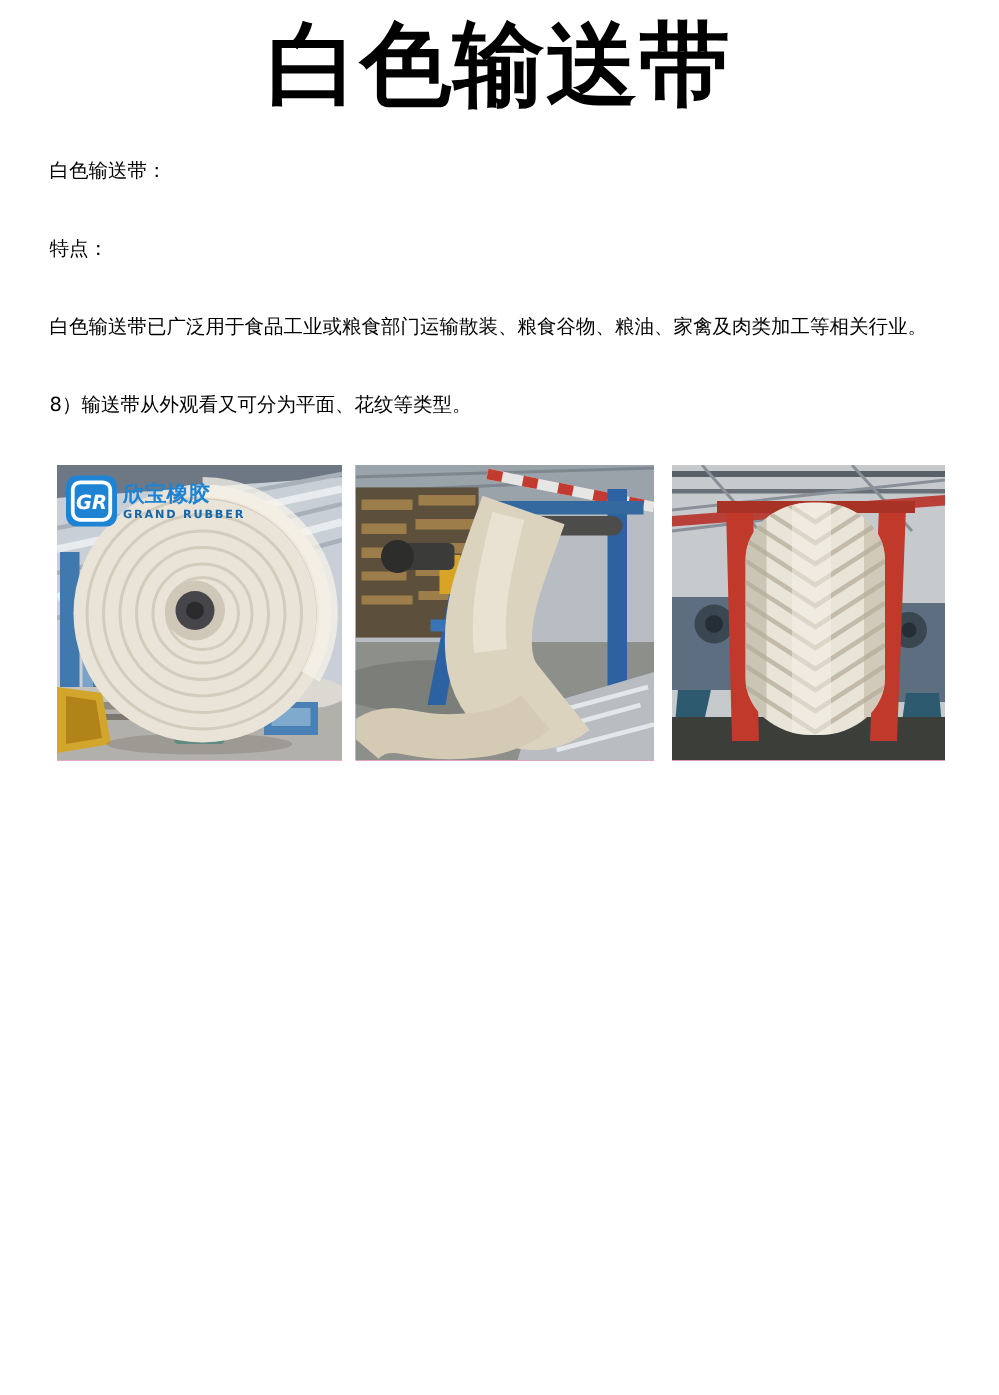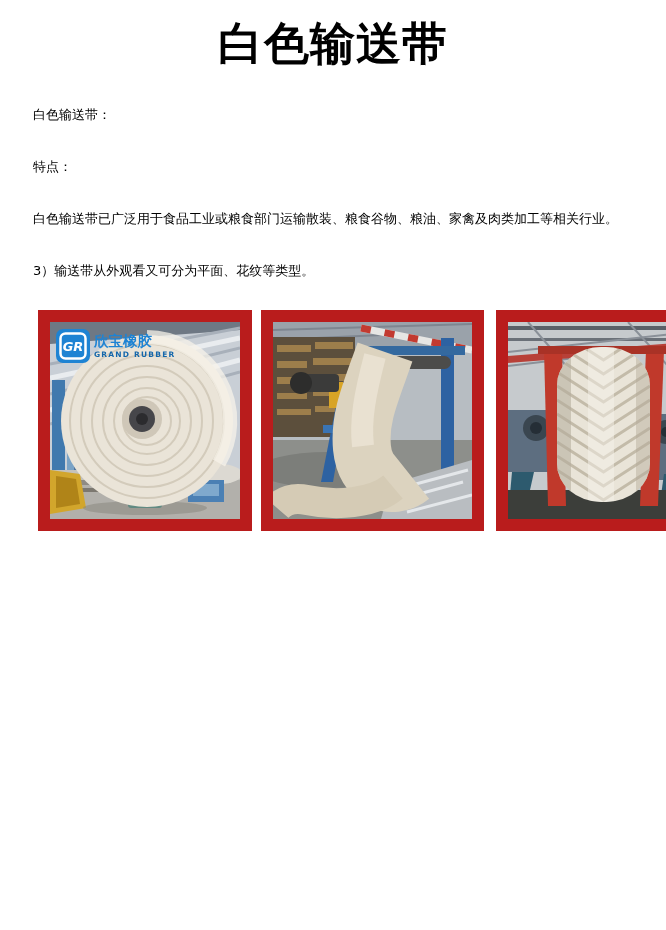--- a/index.html
+++ b/index.html
@@ -7,21 +7,21 @@
     position:relative;
     width:666px;height:930px;
     margin:0 auto;
     background:#ffffff;
     overflow:hidden;
     font-family:"DejaVu Sans","Liberation Sans",sans-serif;
     color:#000;
   }
   h1.title{
     margin:12px 0 0 0;
-    font-size:45px;
+    font-size:61px;
     line-height:64px;
     font-weight:700;
     text-align:center;
     letter-spacing:1px;
   }
   .content{
     margin:26px 33px 0 33px;
     width:585px;
     font-size:13px;
     line-height:25px;
@@ -34,45 +34,45 @@
     overflow-wrap:anywhere;
   }
   .feature-group{margin:0 0 27px 0;}
   .feature-group p{margin:0;}
   .photos{
     margin:11px 0 0 38px;
     display:flex;
     align-items:flex-start;
   }
   .photo{
-    margin:0;padding:12px;
+    margin:0;padding:0;
     height:197px;
     overflow:hidden;
     flex:none;
-    background:#b91c1c;
+    background:#ec4899;
   }
   .photo-1{width:190px;margin-right:9px;}
   .photo-2{width:199px;margin-right:12px;}
   .photo-3{width:182px;}
   .photo svg{display:block;}
 </style>
 </head>
 <body>
 
 <div class="page">
 
   <h1 class="title">白色输送带</h1>
 
   <div class="content">
     <p>白色输送带：</p>
     <p>特点：</p>
     <p>白色输送带已广泛用于食品工业或粮食部门运输散装、粮食谷物、粮油、家禽及肉类加工等相关行业。</p>
     <div class="feature-group">
     </div>
-    <p>3）输送带从外观看又可分为平面、花纹等类型。</p>
+    <p>8）输送带从外观看又可分为平面、花纹等类型。</p>
   </div>
 
   <div class="photos">
 
     <figure class="photo photo-1">
       <svg viewBox="0 0 190 197" width="190" height="197">
         <rect width="190" height="197" fill="#c9cfd6"></rect>
         <g>
           <polygon points="0,0 190,0 190,8 0,22" fill="#6e7884"></polygon>
           <g stroke="#a8b0ba" stroke-width="3">

